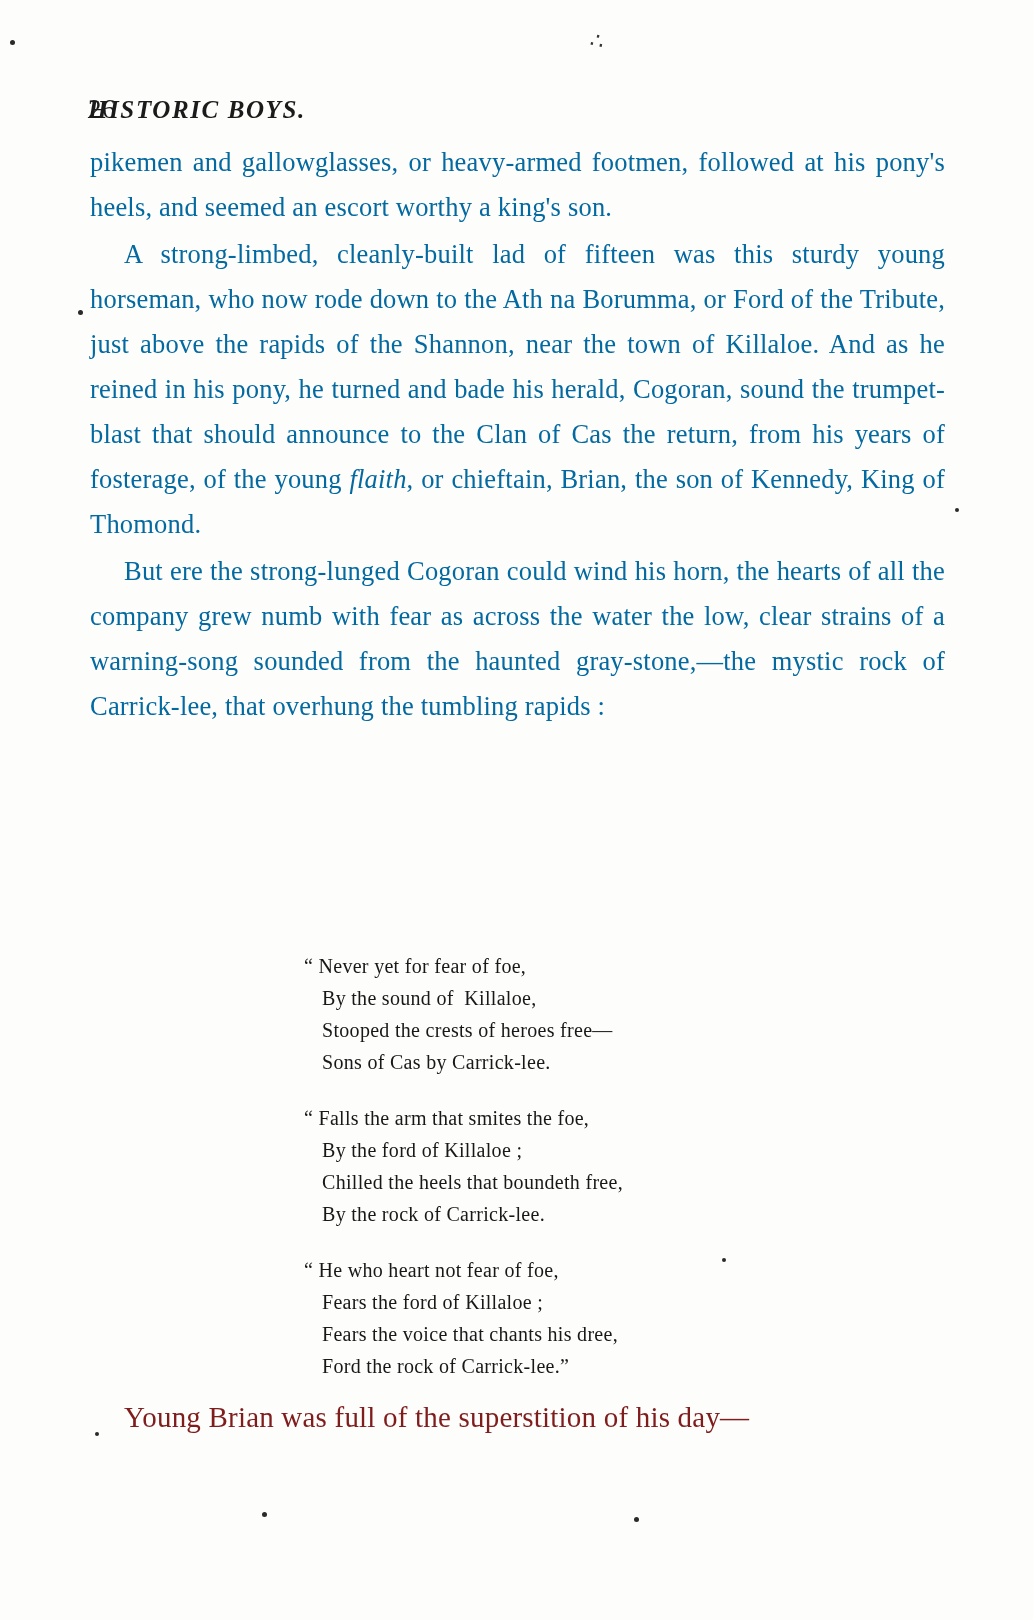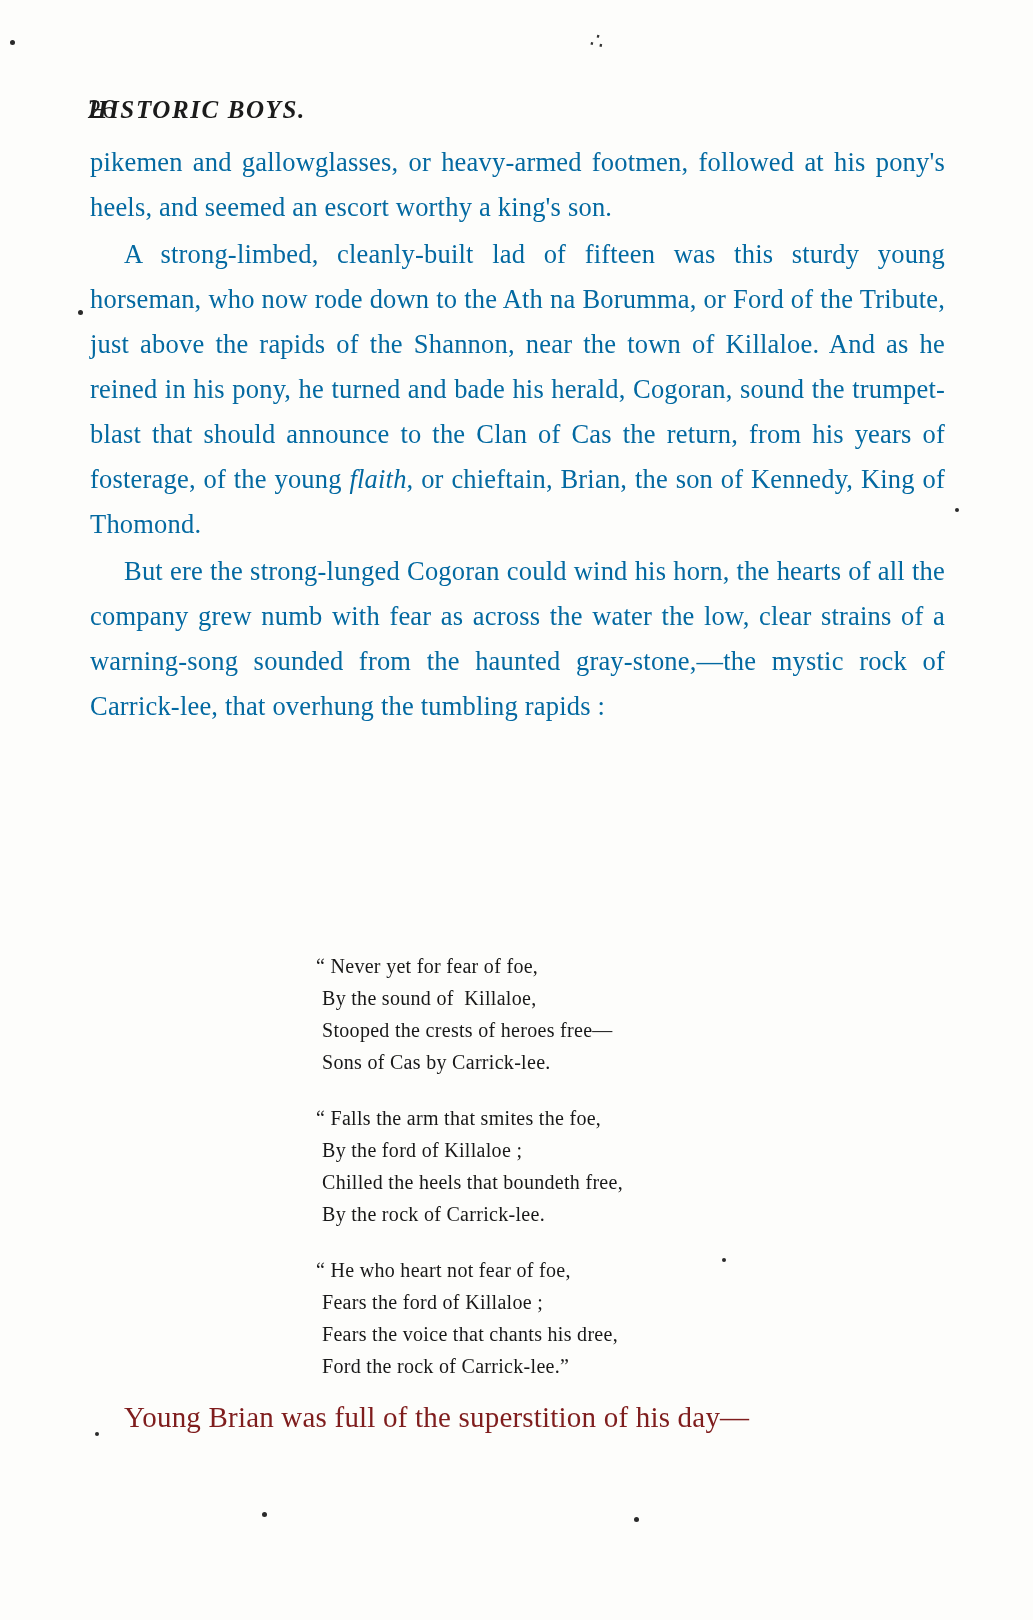--- a/index.html
+++ b/index.html
@@ -86,21 +86,21 @@
     margin-bottom: 24px;
     font-size: 20px;
     line-height: 32px;
     letter-spacing: 0.3px;
     color: #181818;
   }
   .stanza .line {
     white-space: pre;
   }
   .stanza .line.first {
-    margin-left: 16px;
+    margin-left: 4px;
   }
   .stanza .line.rest {
     margin-left: 22px;
   }
   .closing {
     position: absolute;
     left: 90px;
     top: 1395px;
     width: 855px;
     font-size: 29px;

